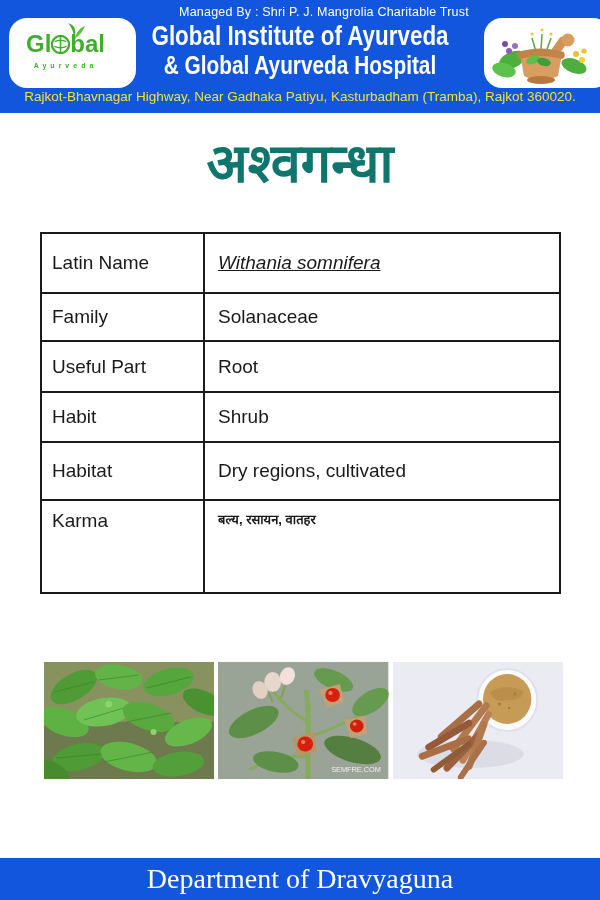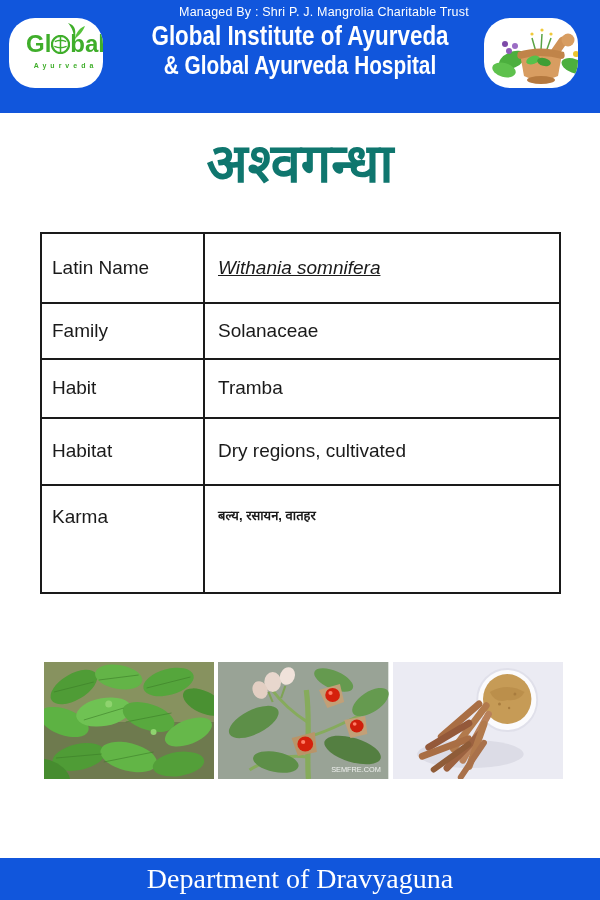--- a/index.html
+++ b/index.html
@@ -21,22 +21,22 @@
     font-weight:bold;white-space:nowrap;
     transform:scaleX(.8);transform-origin:50% 50%;
   }
   .inst-line1{top:20px;font-size:28px;}
   .inst-line2{top:50px;font-size:26px;}
   .address-line{
     position:absolute;top:89px;left:0;width:600px;text-align:center;
     color:#efe33c;font-size:13.5px;white-space:nowrap;
   }
   .logo-box{
-    position:absolute;background:#ffffff;border-radius:26px;
-    width:94px;height:70px;top:18px;overflow:hidden;text-decoration:underline;
+    position:absolute;background:#ffffff;border-radius:18px;
+    width:127px;height:70px;top:18px;overflow:hidden;text-decoration:underline;
   }
   .logo-box.left{left:9px;}
   .logo-box.right{left:484px;}
   .global-logo{
     position:absolute;top:14px;left:0;width:113px;text-align:center;
     color:#3fae2a;font-weight:bold;font-size:24px;line-height:24px;
   }
   .global-logo .globe{display:inline-block;vertical-align:-2px;}
   .logo-sub{
     position:absolute;top:44px;left:0;width:113px;text-align:center;
@@ -55,21 +55,21 @@
     color:#1a1a1a;font-size:19px;
   }
   table.info-table td{
     border:2px solid #1a1a1a;padding:0 0 0 10px;vertical-align:middle;
   }
   table.info-table td.val{padding-left:13px;}
   col.c-label{width:163px;}
   tr.r-sanskrit td{font-weight:bold;}
   tr.r-sanskrit td.val{font-size:20px;}
   tr.r-latin td.val{font-style:italic;text-decoration:underline;}
-  tr.r-karma td{vertical-align:top;padding-top:20px;}
+  tr.r-karma td{vertical-align:top;padding-top:9px;}
   tr.r-karma td.val{font-weight:bold;font-size:13px;}
   
   .photo-strip{
     position:absolute;left:44px;top:662px;width:519px;height:117px;
     display:flex;gap:4px;
   }
   .photo{flex:1 1 0;height:117px;}
   .photo svg{display:block;width:100%;height:100%;}
   
   .footer-band{
@@ -81,20 +81,21 @@
     font-weight:normal;font-size:28px;
   }
 </style>
 </head>
 <body>
 
 <div class="header-band">
   <div class="managed-by">Managed By : Shri P. J. Mangrolia Charitable Trust</div>
   <div class="inst-line1">Global Institute of Ayurveda</div>
   <div class="inst-line2">&amp; Global Ayurveda Hospital</div>
+  <div class="address-line">Rajkot-Bhavnagar Highway, Near Gadhaka Patiyu, Kasturbadham (Tramba), Rajkot 360020.</div>
 
   <div class="logo-box left">
     <svg class="logo-sprout" width="26" height="20" viewBox="0 0 26 20">
       <path d="M13 20 C13 12 11 8 7 3 C14 5 15 10 14 16 Z" fill="#3fae2a"></path>
       <path d="M14 18 C16 11 19 8 24 6 C21 13 18 15 14 19 Z" fill="#57c23c"></path>
     </svg>
     <div class="global-logo"><span>Gl</span><span class="globe"><svg width="19" height="19" viewBox="0 0 20 20">
             <circle cx="10" cy="10" r="9" fill="none" stroke="#3fae2a" stroke-width="2.4"></circle>
             <path d="M4 7 Q10 4 16 7 M3.5 12 Q10 15 16.5 12 M10 1 V19" stroke="#3fae2a" stroke-width="1.6" fill="none"></path>
           </svg></span><span>bal</span></div>
@@ -149,22 +150,26 @@
   <tbody>
   <tr class="r-latin" style="height:51px">
     <td>Latin Name</td>
     <td class="val">Withania somnifera</td>
   </tr>
   <tr style="height:41px">
     <td>Family</td>
     <td class="val">Solanaceae</td>
   </tr>
   <tr style="height:43px">
+    <td>Useful Part</td>
+    <td class="val">Root</td>
+  </tr>
+  <tr style="height:43px">
     <td>Habit</td>
-    <td class="val">Tramba</td>
+    <td class="val">Shrub</td>
   </tr>
   <tr style="height:49px">
     <td>Habitat</td>
     <td class="val">Dry regions, cultivated</td>
   </tr>
   <tr class="r-karma" style="height:79px">
     <td>Karma</td>
     <td class="val">बल्य, रसायन, वातहर</td>
   </tr>
 </tbody>

